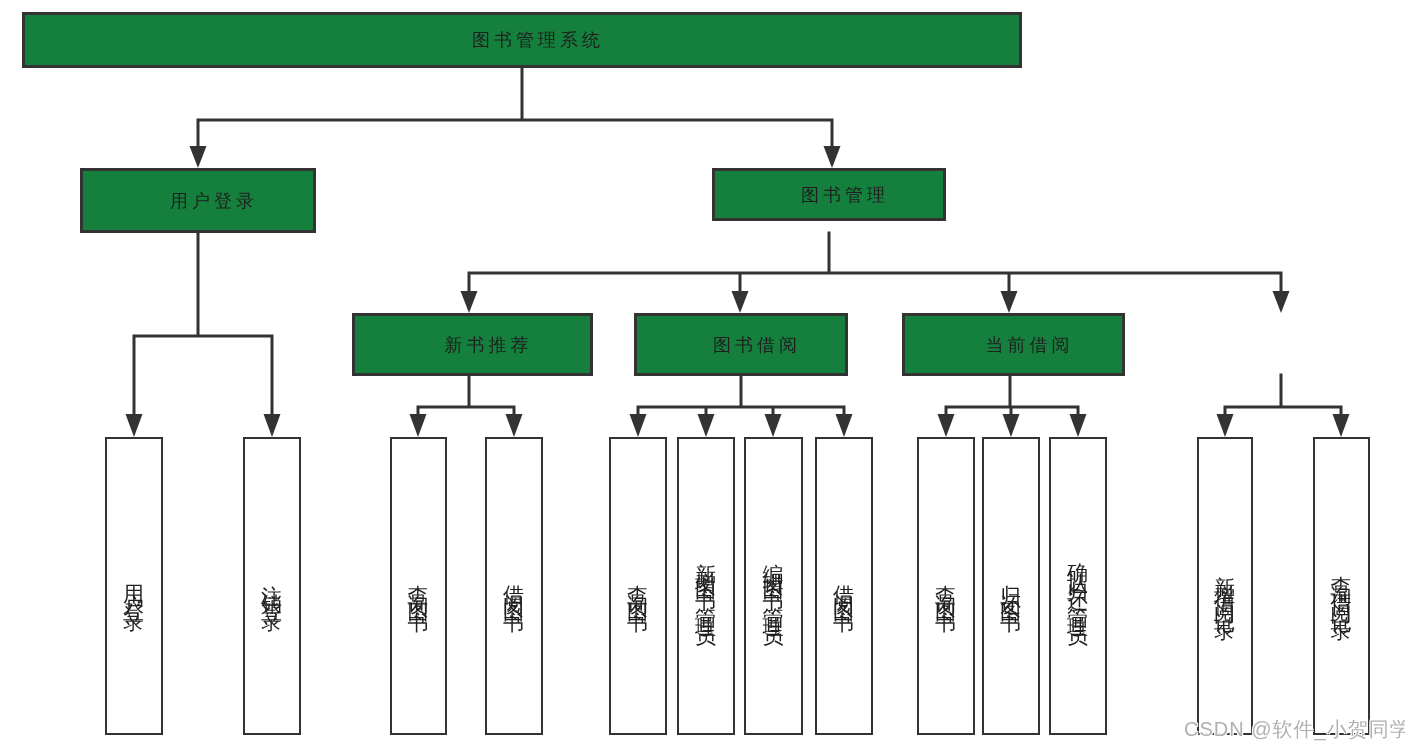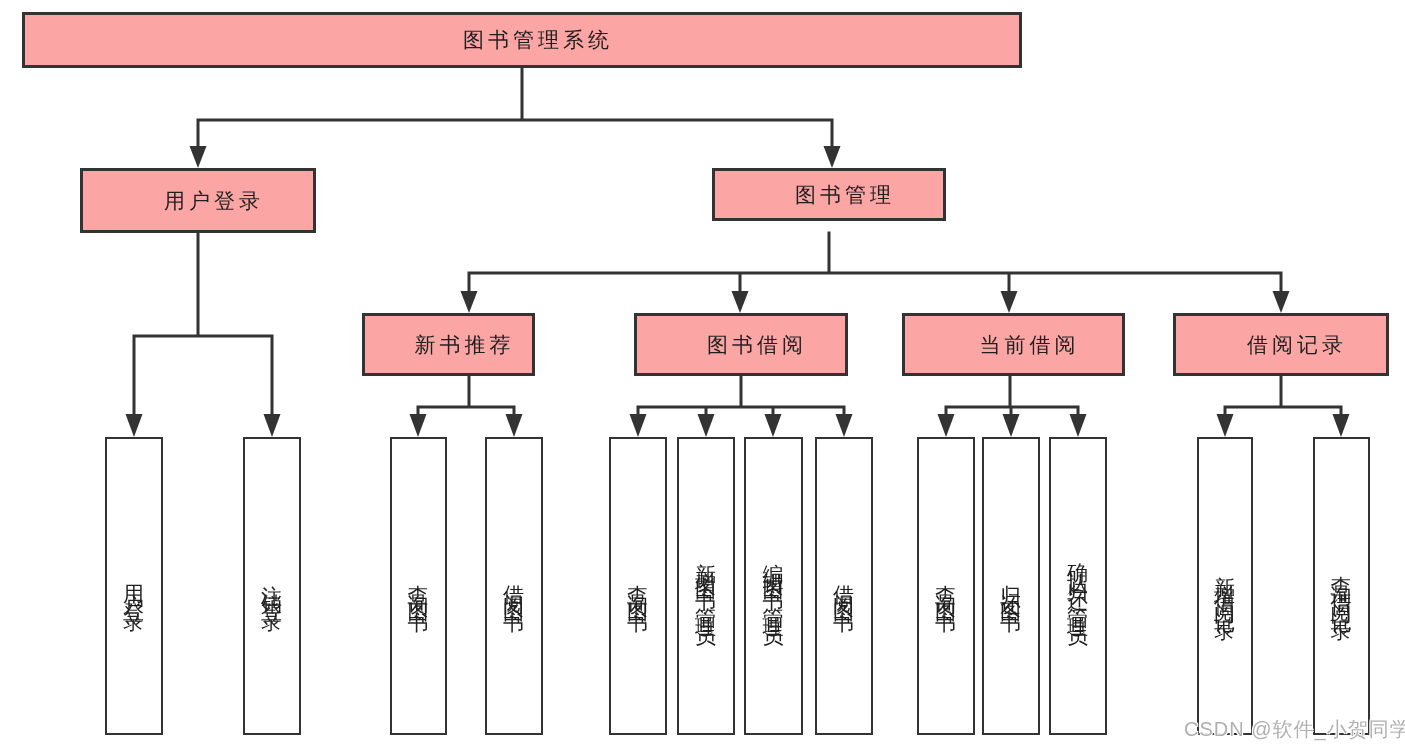--- a/index.html
+++ b/index.html
@@ -18,25 +18,25 @@
   .wires {
     position: absolute;
     left: 0;
     top: 0;
     z-index: 1;
   }
   .hbox {
     position: absolute;
     box-sizing: border-box;
     border: 3px solid #333333;
-    background: #fca5a5;
+    background: #15803d;
     display: flex;
     align-items: center;
     justify-content: center;
-    font-size: 21px;
+    font-size: 18px;
     letter-spacing: 4px;
     text-indent: 4px;
     color: #1f1f1f;
     z-index: 2;
     padding-left: 28px;
   }
   .vbox {
     position: absolute;
     box-sizing: border-box;
     border: 2px solid #333333;
@@ -117,24 +117,23 @@
       <polygon points="1216.5,414 1233.5,414 1225,437"></polygon>
       <polygon points="1332.5,414 1349.5,414 1341,437"></polygon>
     </g>
   </svg>
 
   <div class="hbox" style="left:22px; top:12px; width:1000px; height:56px;">图书管理系统</div>
 
   <div class="hbox" style="left:80px; top:168px; width:236px; height:65px;">用户登录</div>
   <div class="hbox" style="left:712px; top:168px; width:234px; height:53px;">图书管理</div>
 
-  <div class="hbox" style="left:362px; top:313px; width:173px; height:63px;">新书推荐</div>
+  <div class="hbox" style="left:352px; top:313px; width:241px; height:63px;">新书推荐</div>
   <div class="hbox" style="left:634px; top:313px; width:214px; height:63px;text-align:right;">图书借阅</div>
   <div class="hbox" style="left:902px; top:313px; width:223px; height:63px;">当前借阅</div>
-  <div class="hbox" style="left:1173px; top:313px; width:216px; height:63px;">借阅记录</div>
 
   <div class="vbox" style="left:105px; top:437px; width:58px; height:298px;">
     <span>用户登录</span>
   </div>
   <div class="vbox" style="left:243px; top:437px; width:58px; height:298px;">
     <span>注销登录</span>
   </div>
 
   <div class="vbox" style="left:390px; top:437px; width:57px; height:298px;">
     <span>查询图书</span>

